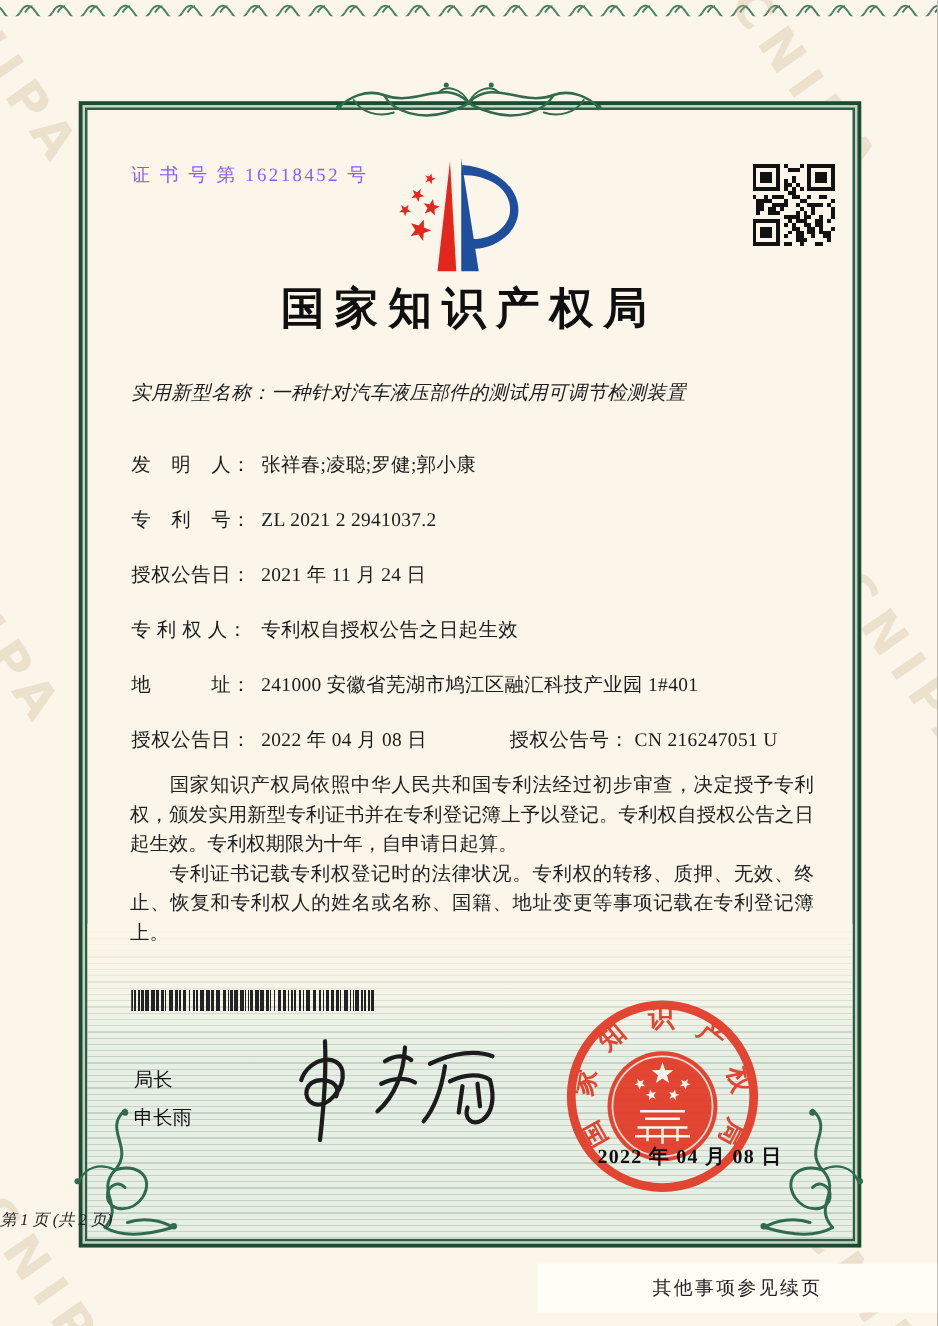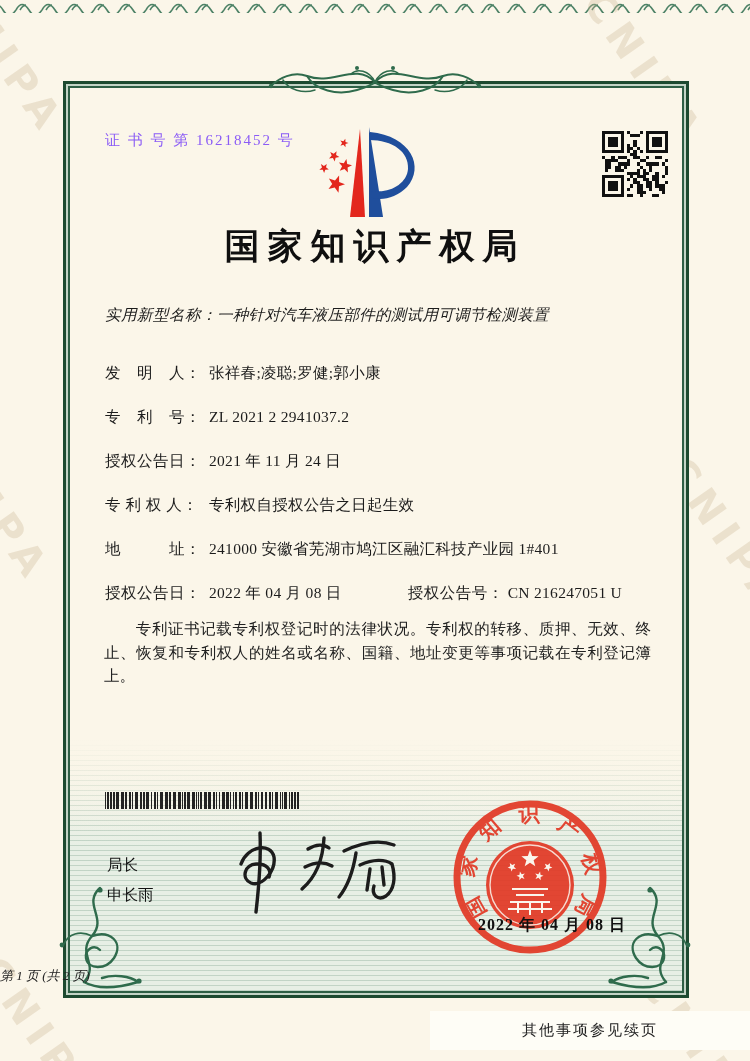--- a/index.html
+++ b/index.html
@@ -332,20 +332,21 @@
       <span>
         <span class="flabel">授权公告日：</span><span class="fvalue">2022 年 04 月 08 日</span>
       </span>
       <span class="grant-second">
         <span class="flabel">授权公告号：</span><span class="fvalue">CN 216247051 U</span>
       </span>
     </div>
   </div>
 
   <div class="legal">
+    <p>国家知识产权局依照中华人民共和国专利法经过初步审查，决定授予专利权，颁发实用新型专利证书并在专利登记簿上予以登记。专利权自授权公告之日起生效。专利权期限为十年，自申请日起算。</p>
     <p>专利证书记载专利权登记时的法律状况。专利权的转移、质押、无效、终止、恢复和专利权人的姓名或名称、国籍、地址变更等事项记载在专利登记簿上。</p>
   </div>
 
   <svg class="barcode" id="barcode" viewBox="0 0 196 17" preserveAspectRatio="none" shape-rendering="crispEdges">
       <rect x="0" y="0" width="1" height="17" fill="#222"></rect>
       <rect x="2" y="0" width="2" height="17" fill="#222"></rect>
       <rect x="5" y="0" width="2" height="17" fill="#222"></rect>
       <rect x="8" y="0" width="2" height="17" fill="#222"></rect>
       <rect x="11" y="0" width="3" height="17" fill="#222"></rect>
       <rect x="16" y="0" width="3" height="17" fill="#222"></rect>

